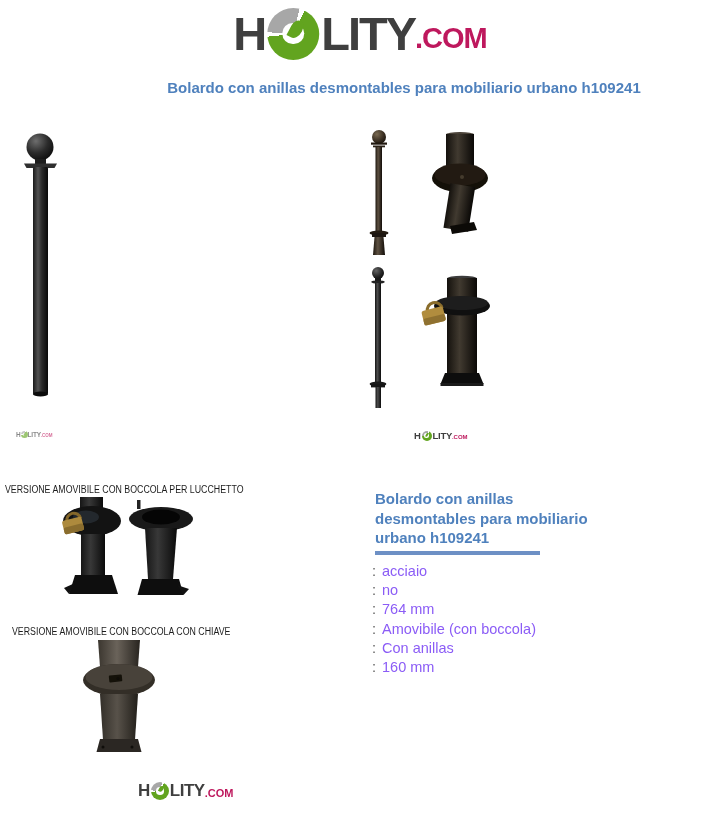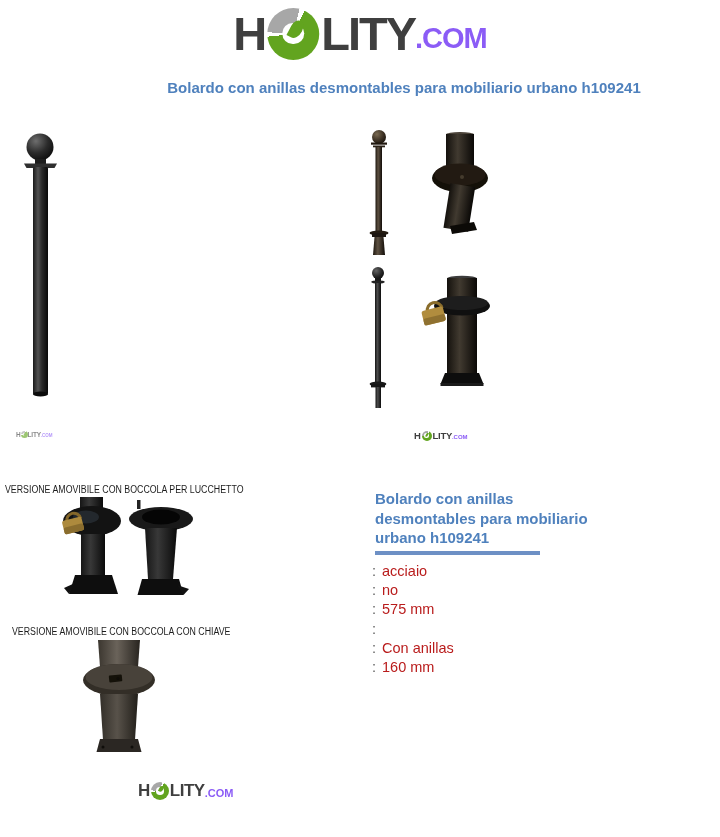--- a/index.html
+++ b/index.html
@@ -5,21 +5,21 @@
   html,body { margin:0; padding:0; background:#ffffff; }
   #page {
     position:relative; width:720px; height:837px; background:#ffffff;
     font-family:"Liberation Sans","DejaVu Sans",sans-serif; overflow:hidden;
   }
   .abs { position:absolute; }
 
   
   .brand { display:flex; align-items:center; font-weight:bold; white-space:nowrap; }
   .brand .bp1, .brand .bp2 { color:#3f3f3f; }
-  .brand .bsuf { color:#8b5cf6; position:relative; }
+  .brand .bsuf { color:#be185d; position:relative; }
   .b-icon {
     position:relative; border-radius:50%; flex:none;
     background: conic-gradient(#a7a7a7 0deg 14deg, #ffffff 14deg 26deg,
                 #62a41f 26deg 264deg, #ffffff 264deg 274deg, #a7a7a7 274deg 360deg);
   }
   .b-icon::after { content:""; position:absolute; inset:29%; background:#fff; border-radius:50%; z-index:1; }
   .b-icon .swirl {
     position:absolute; left:44%; top:24%; width:24%; height:36%;
     background:#62a41f; border-radius:50% 50% 60% 0; transform:rotate(28deg); z-index:2;
   }
@@ -46,21 +46,21 @@
     transform:scaleX(0.88); transform-origin:left top; white-space:nowrap;
   }
   #detail-heading {
     top:489px; left:375px; width:240px;
     color:#4f81bd; font-size:15px; font-weight:bold; line-height:19.5px;
   }
   #detail-underline { top:551px; left:375px; width:165px; height:3.5px; background:#6d90c5; }
   #spec-list { top:561px; left:372px; font-size:14.5px; color:#111111; }
   .spec-row { display:flex; height:19.3px; align-items:center; }
   .spec-row .colon { color:#5f5f5f; margin-right:6px; }
-  .spec-row .val { color:#b91c1c; }
+  .spec-row .val { color:#8b5cf6; }
 </style>
 </head>
 <body>
 
 <div id="page">
 
   <div class="abs" style="top:6px; left:50%; transform:translateX(-50%);">
     <div class="brand brand-lg">
       <span class="bp1">H</span>
       <span class="b-icon">
@@ -267,24 +267,25 @@
     <div class="spec-row">
       <span class="colon">:</span>
       <span class="val">acciaio</span>
     </div>
     <div class="spec-row">
       <span class="colon">:</span>
       <span class="val">no</span>
     </div>
     <div class="spec-row">
       <span class="colon">:</span>
-      <span class="val">575 mm</span>
-    </div>
-    <div class="spec-row">
-      <span class="colon">:</span>
+      <span class="val">764 mm</span>
+    </div>
+    <div class="spec-row">
+      <span class="colon">:</span>
+      <span class="val">Amovibile (con boccola)</span>
     </div>
     <div class="spec-row">
       <span class="colon">:</span>
       <span class="val">Con anillas</span>
     </div>
     <div class="spec-row">
       <span class="colon">:</span>
       <span class="val">160 mm</span>
     </div>
   </div>

